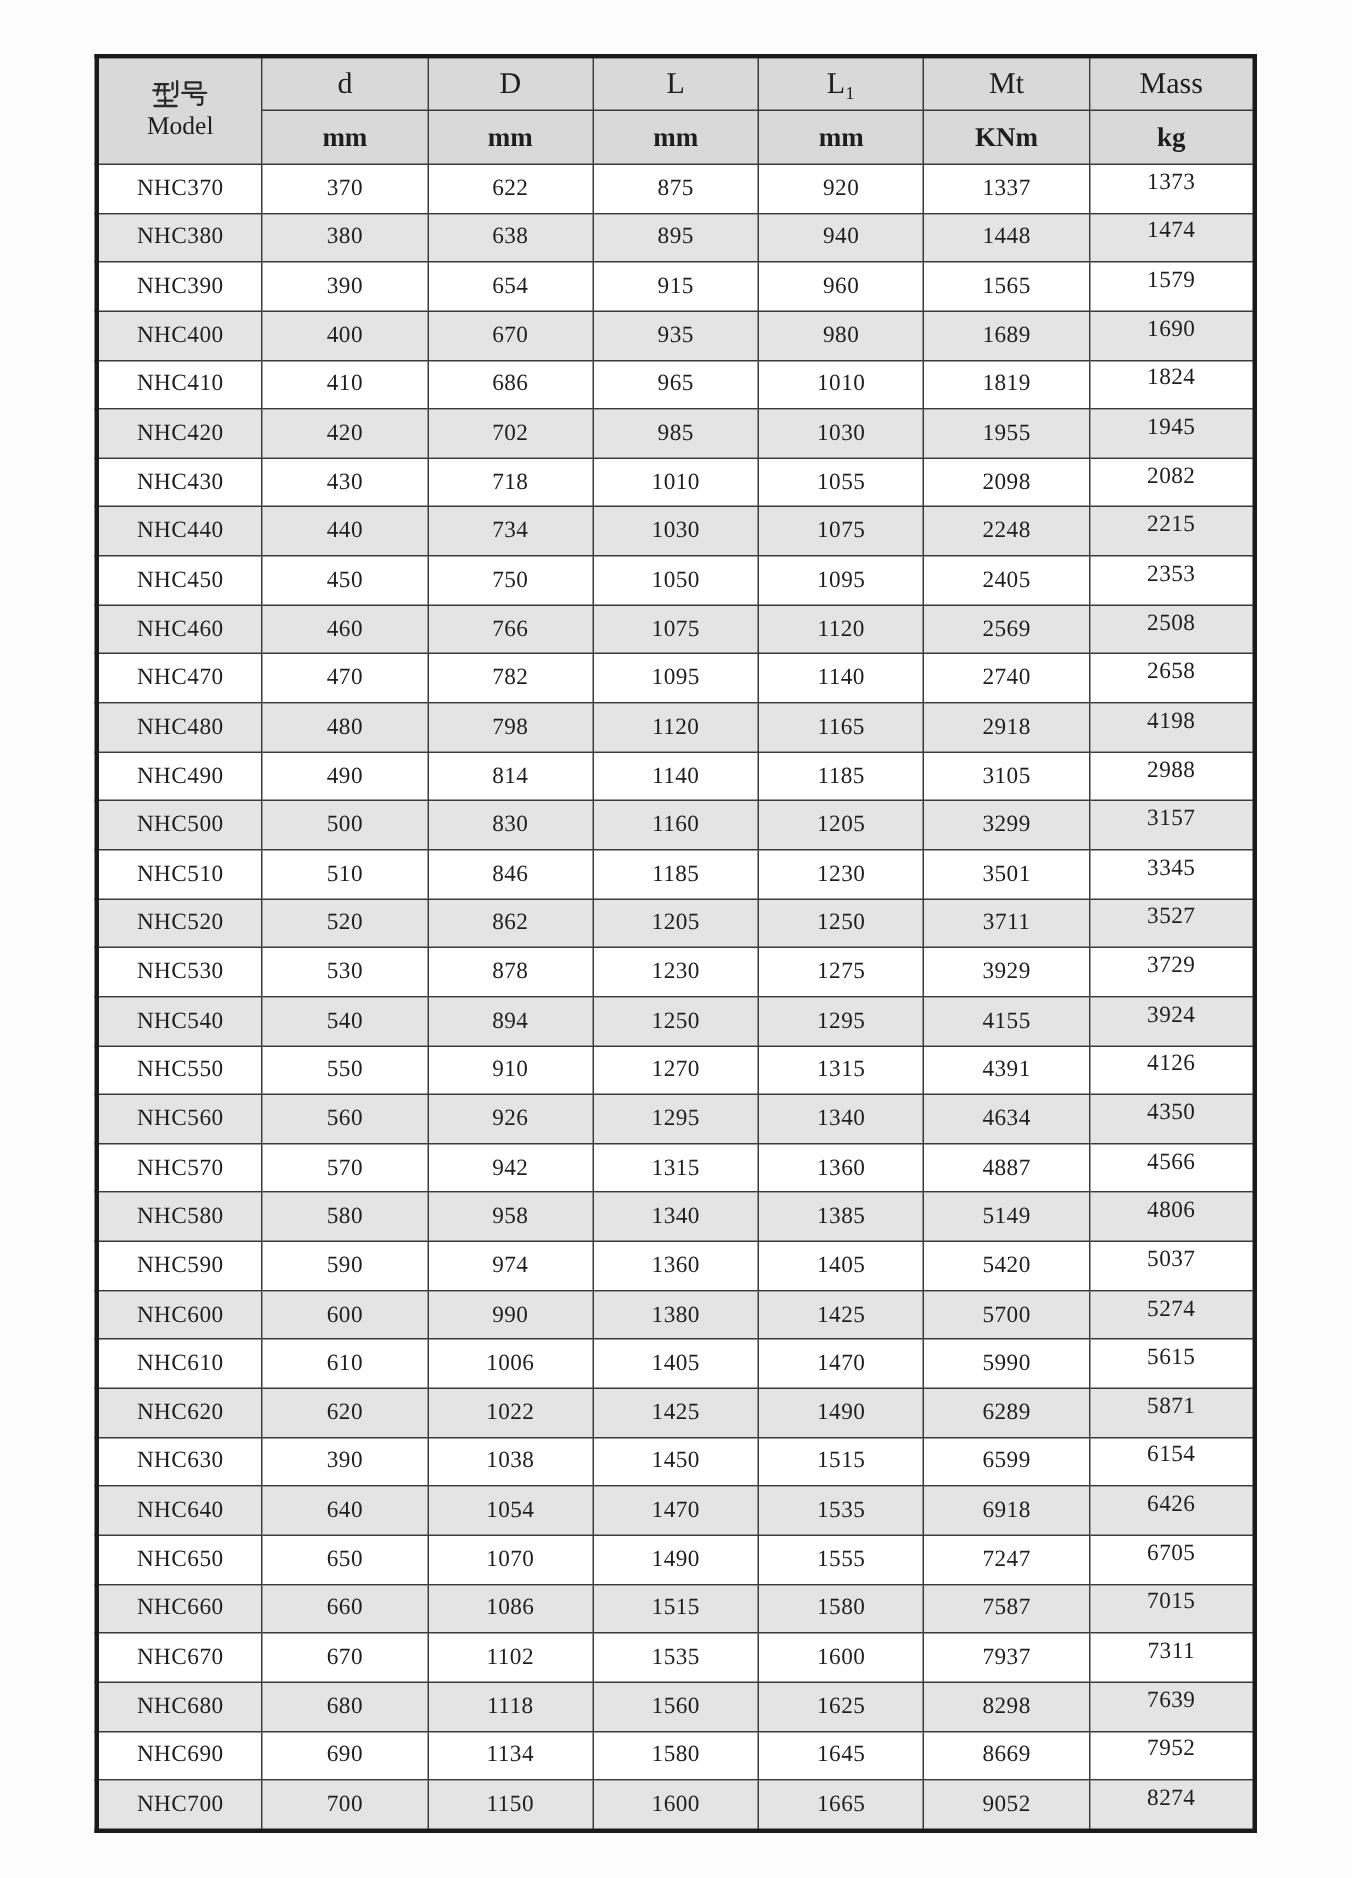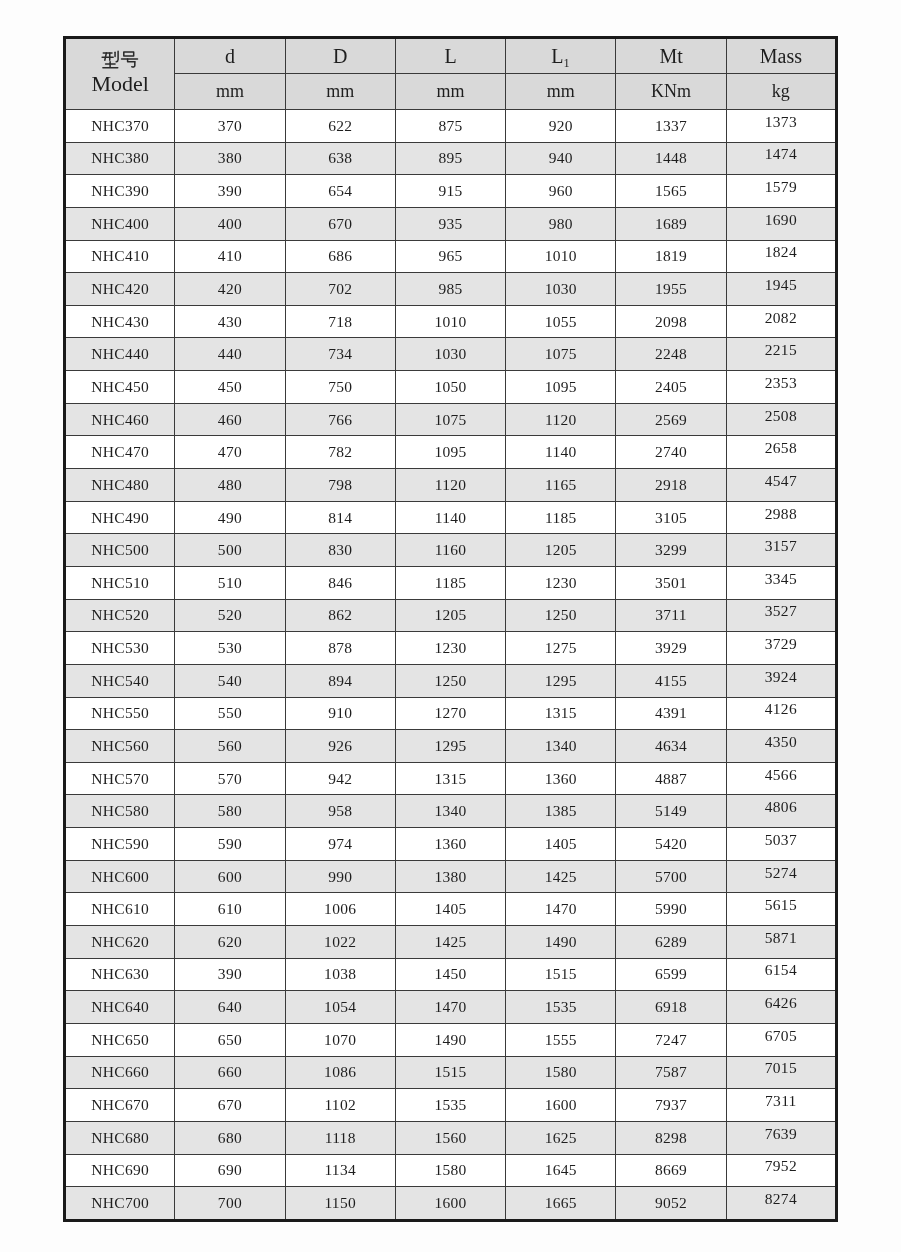--- a/index.html
+++ b/index.html
@@ -20,22 +20,22 @@
   th, td {
     border: 1px solid #3a3a3a;
     text-align: center; vertical-align: middle;
     color: #1e1e1e; padding: 0;
     overflow: hidden; white-space: nowrap;
   }
   thead th { background: #d9d9d9; font-weight: normal; }
   tr.head-labels { height: 36px; }
   tr.head-units  { height: 36px; }
   tr.head-labels th.col-label { font-size: 20px; }
-  tr.head-units th { font-size: 18px; }
-  th.model-head { font-size: 22px; line-height: 1.25; }
+  tr.head-units th { font-size: 18px; font-weight: bold; }
+  th.model-head { font-size: 17px; line-height: 1.25; }
   .model-zh-svg { display: block; margin: 0 auto 1px auto; }
   tbody tr { height: 19px; }
   tbody td { font-size: 15.5px; background: #ffffff; letter-spacing: 0.3px; }
   tbody td.model-cell { font-size: 15.5px; }
   tbody tr.alt td { background: #e4e4e4; }
   tbody td.mt-cell   { }
   tbody td.mass-cell { padding-bottom: 8px; font-family: Liberation Serif, serif; }
   .sr { position: absolute; width: 1px; height: 1px; overflow: hidden; clip: rect(0 0 0 0); white-space: nowrap; }
 </style>
 </head>
@@ -181,21 +181,21 @@
           <td class="mt-cell">2740</td>
           <td class="mass-cell">2658</td>
         </tr>
         <tr class="alt">
           <td class="model-cell">NHC480</td>
           <td>480</td>
           <td>798</td>
           <td>1120</td>
           <td>1165</td>
           <td class="mt-cell">2918</td>
-          <td class="mass-cell">4547</td>
+          <td class="mass-cell">4198</td>
         </tr>
         <tr>
           <td class="model-cell">NHC490</td>
           <td>490</td>
           <td>814</td>
           <td>1140</td>
           <td>1185</td>
           <td class="mt-cell">3105</td>
           <td class="mass-cell">2988</td>
         </tr>

